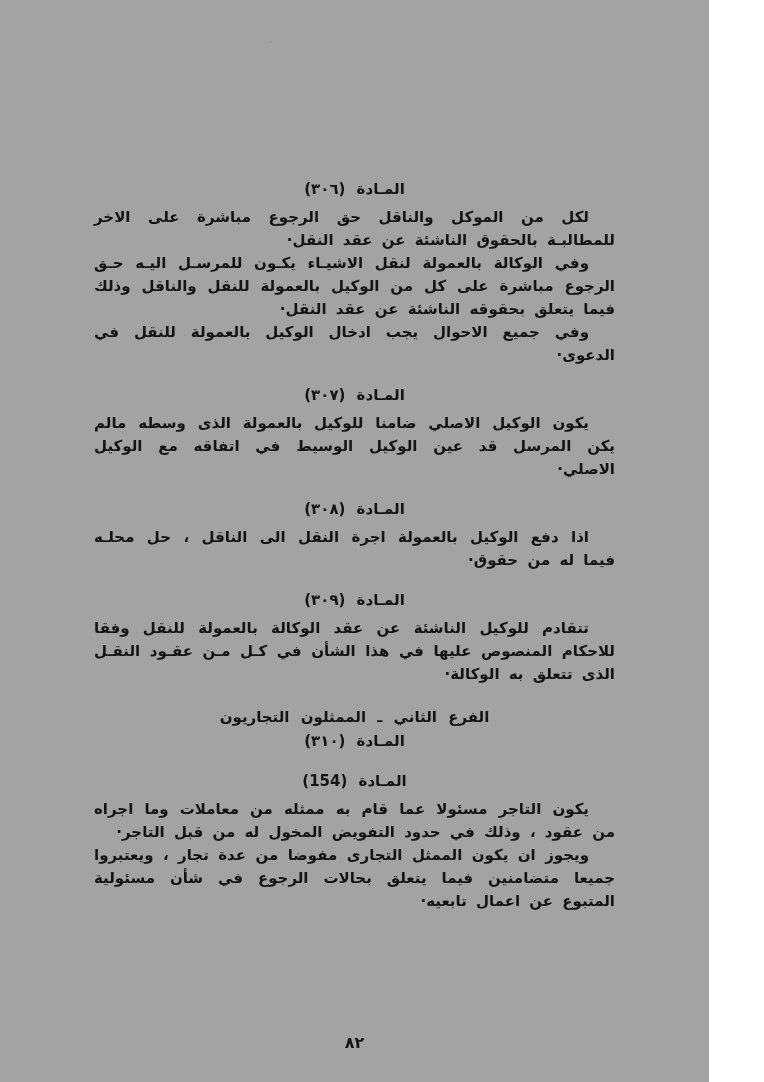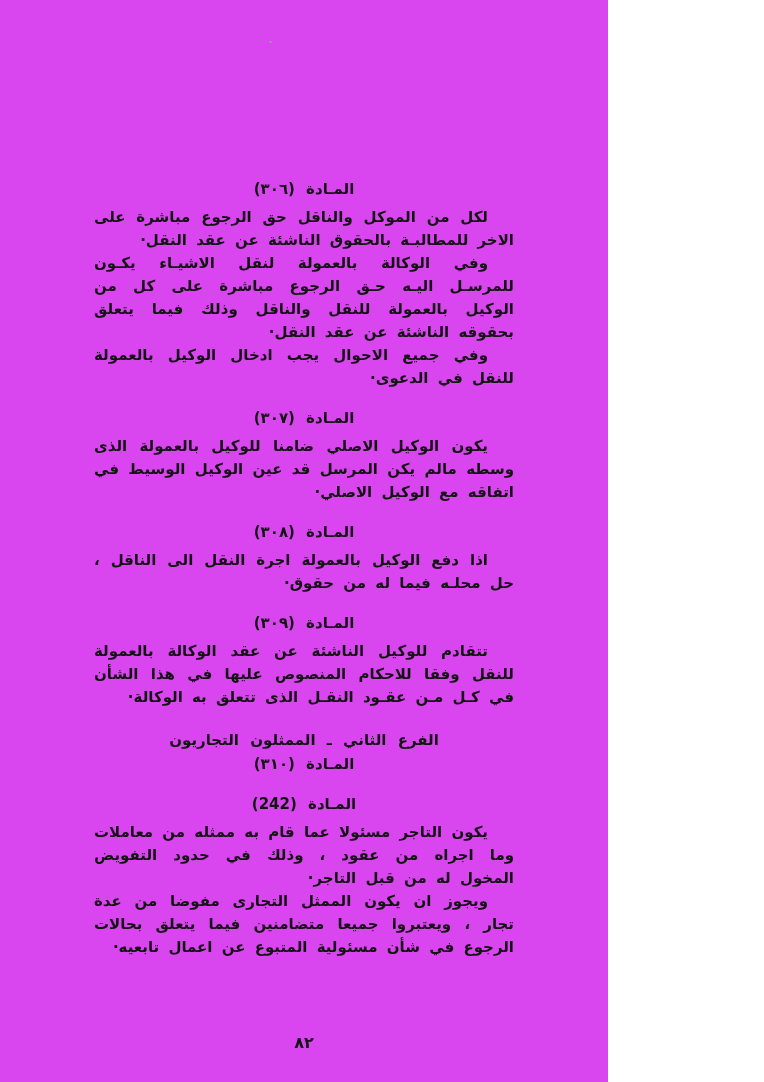--- a/index.html
+++ b/index.html
@@ -6,23 +6,23 @@
   html, body {
     background: #ffffff;
   }
   body {
     width: 764px;
     height: 1082px;
     font-family: "DejaVu Sans", sans-serif;
   }
   .page {
     position: relative;
-    width: 608px;
+    width: 709px;
     height: 1082px;
-    background: #d946ef;
+    background: #a3a3a3;
     overflow: hidden;
     color: #141414;
   }
   .scan-speck {
     position: absolute;
     top: 41px;
     left: 269px;
     width: 3px;
     height: 2px;
     background: #9a9a9a;
@@ -108,21 +108,21 @@
       <p class="para">تتقادم للوكيل الناشئة عن عقد الوكالة بالعمولة للنقل وفقا للاحكام المنصوص عليها في هذا الشأن في كـل مـن عقـود النقـل الذى تتعلق به الوكالة·</p>
     </section>
 
     <h3 class="branch-heading">الفرع الثاني ـ الممثلون التجاريون</h3>
 
     <section class="article after-branch">
       <h3 class="article-heading">المـادة (٣١٠)</h3>
     </section>
 
     <section class="article">
-      <h3 class="article-heading">المـادة (242)</h3>
+      <h3 class="article-heading">المـادة (154)</h3>
       <p class="para">يكون التاجر مسئولا عما قام به ممثله من معاملات وما اجراه من عقود ، وذلك في حدود التفويض المخول له من قبل التاجر·</p>
       <p class="para">ويجوز ان يكون الممثل التجارى مفوضا من عدة تجار ، ويعتبروا جميعا متضامنين فيما يتعلق بحالات الرجوع في شأن مسئولية المتبوع عن اعمال تابعيه·</p>
     </section>
 
   </div>
 
   <footer class="page-number">٨٢</footer>
 </div>
 
 </body></html>

